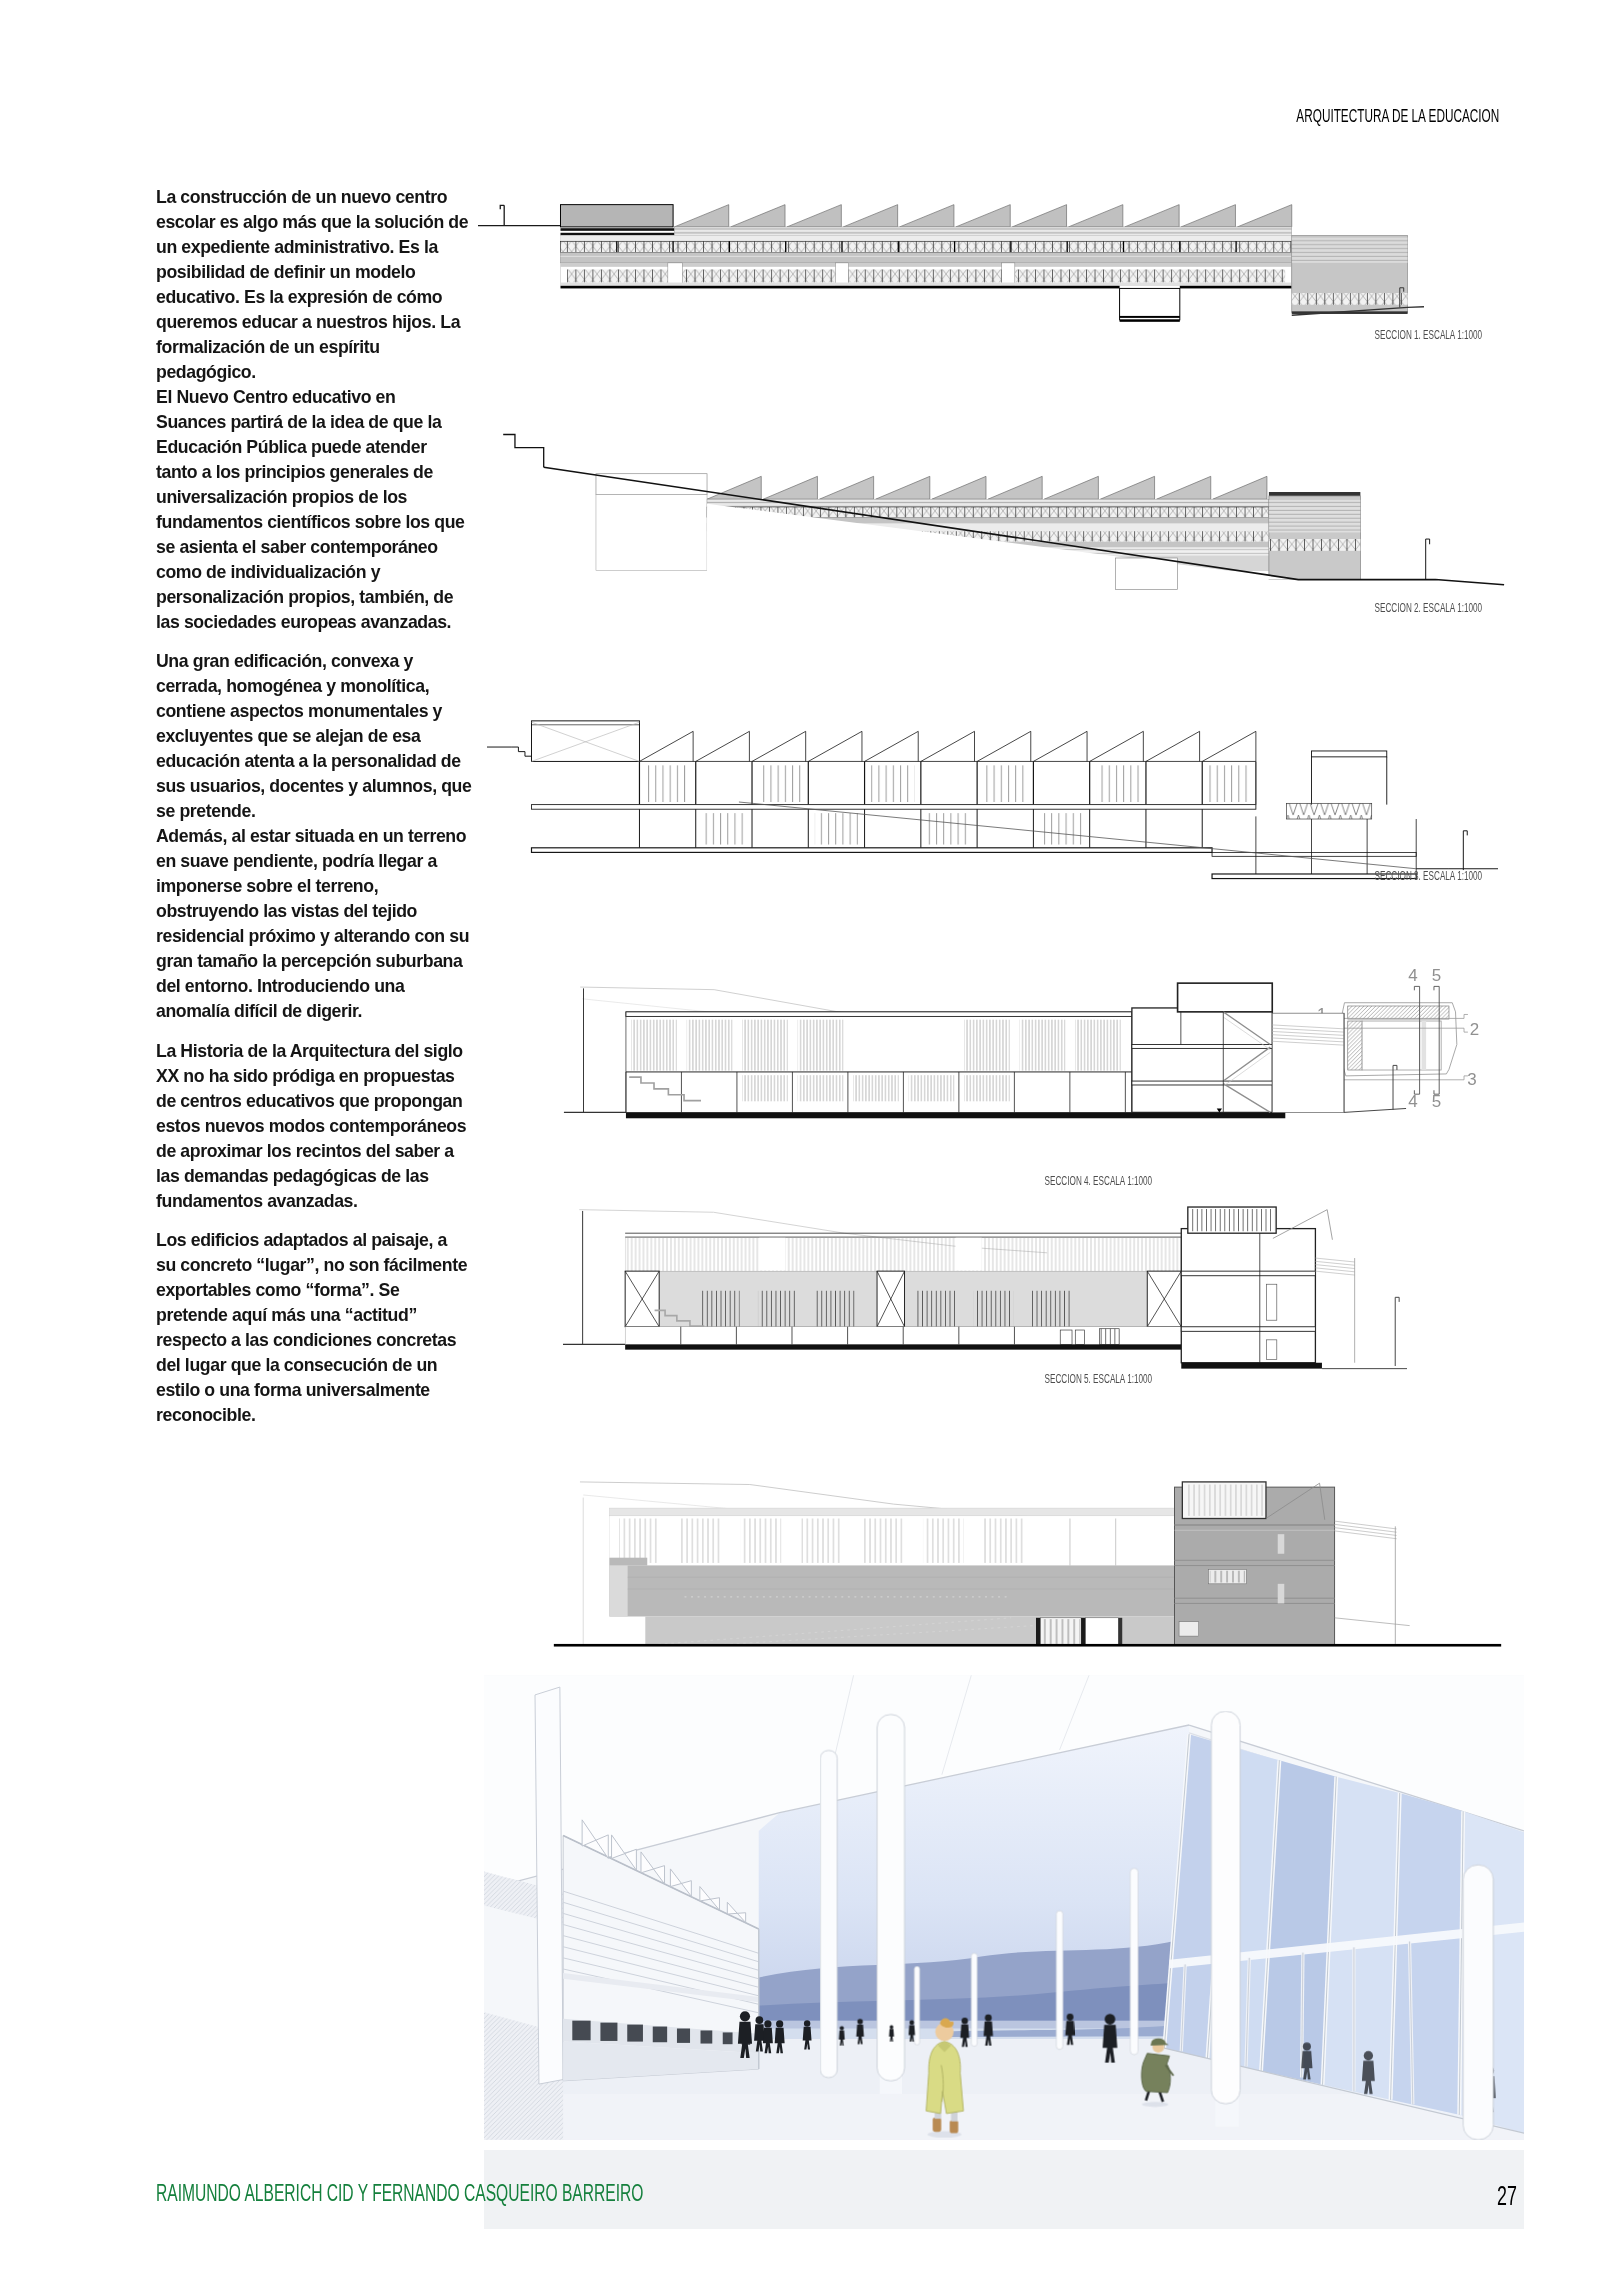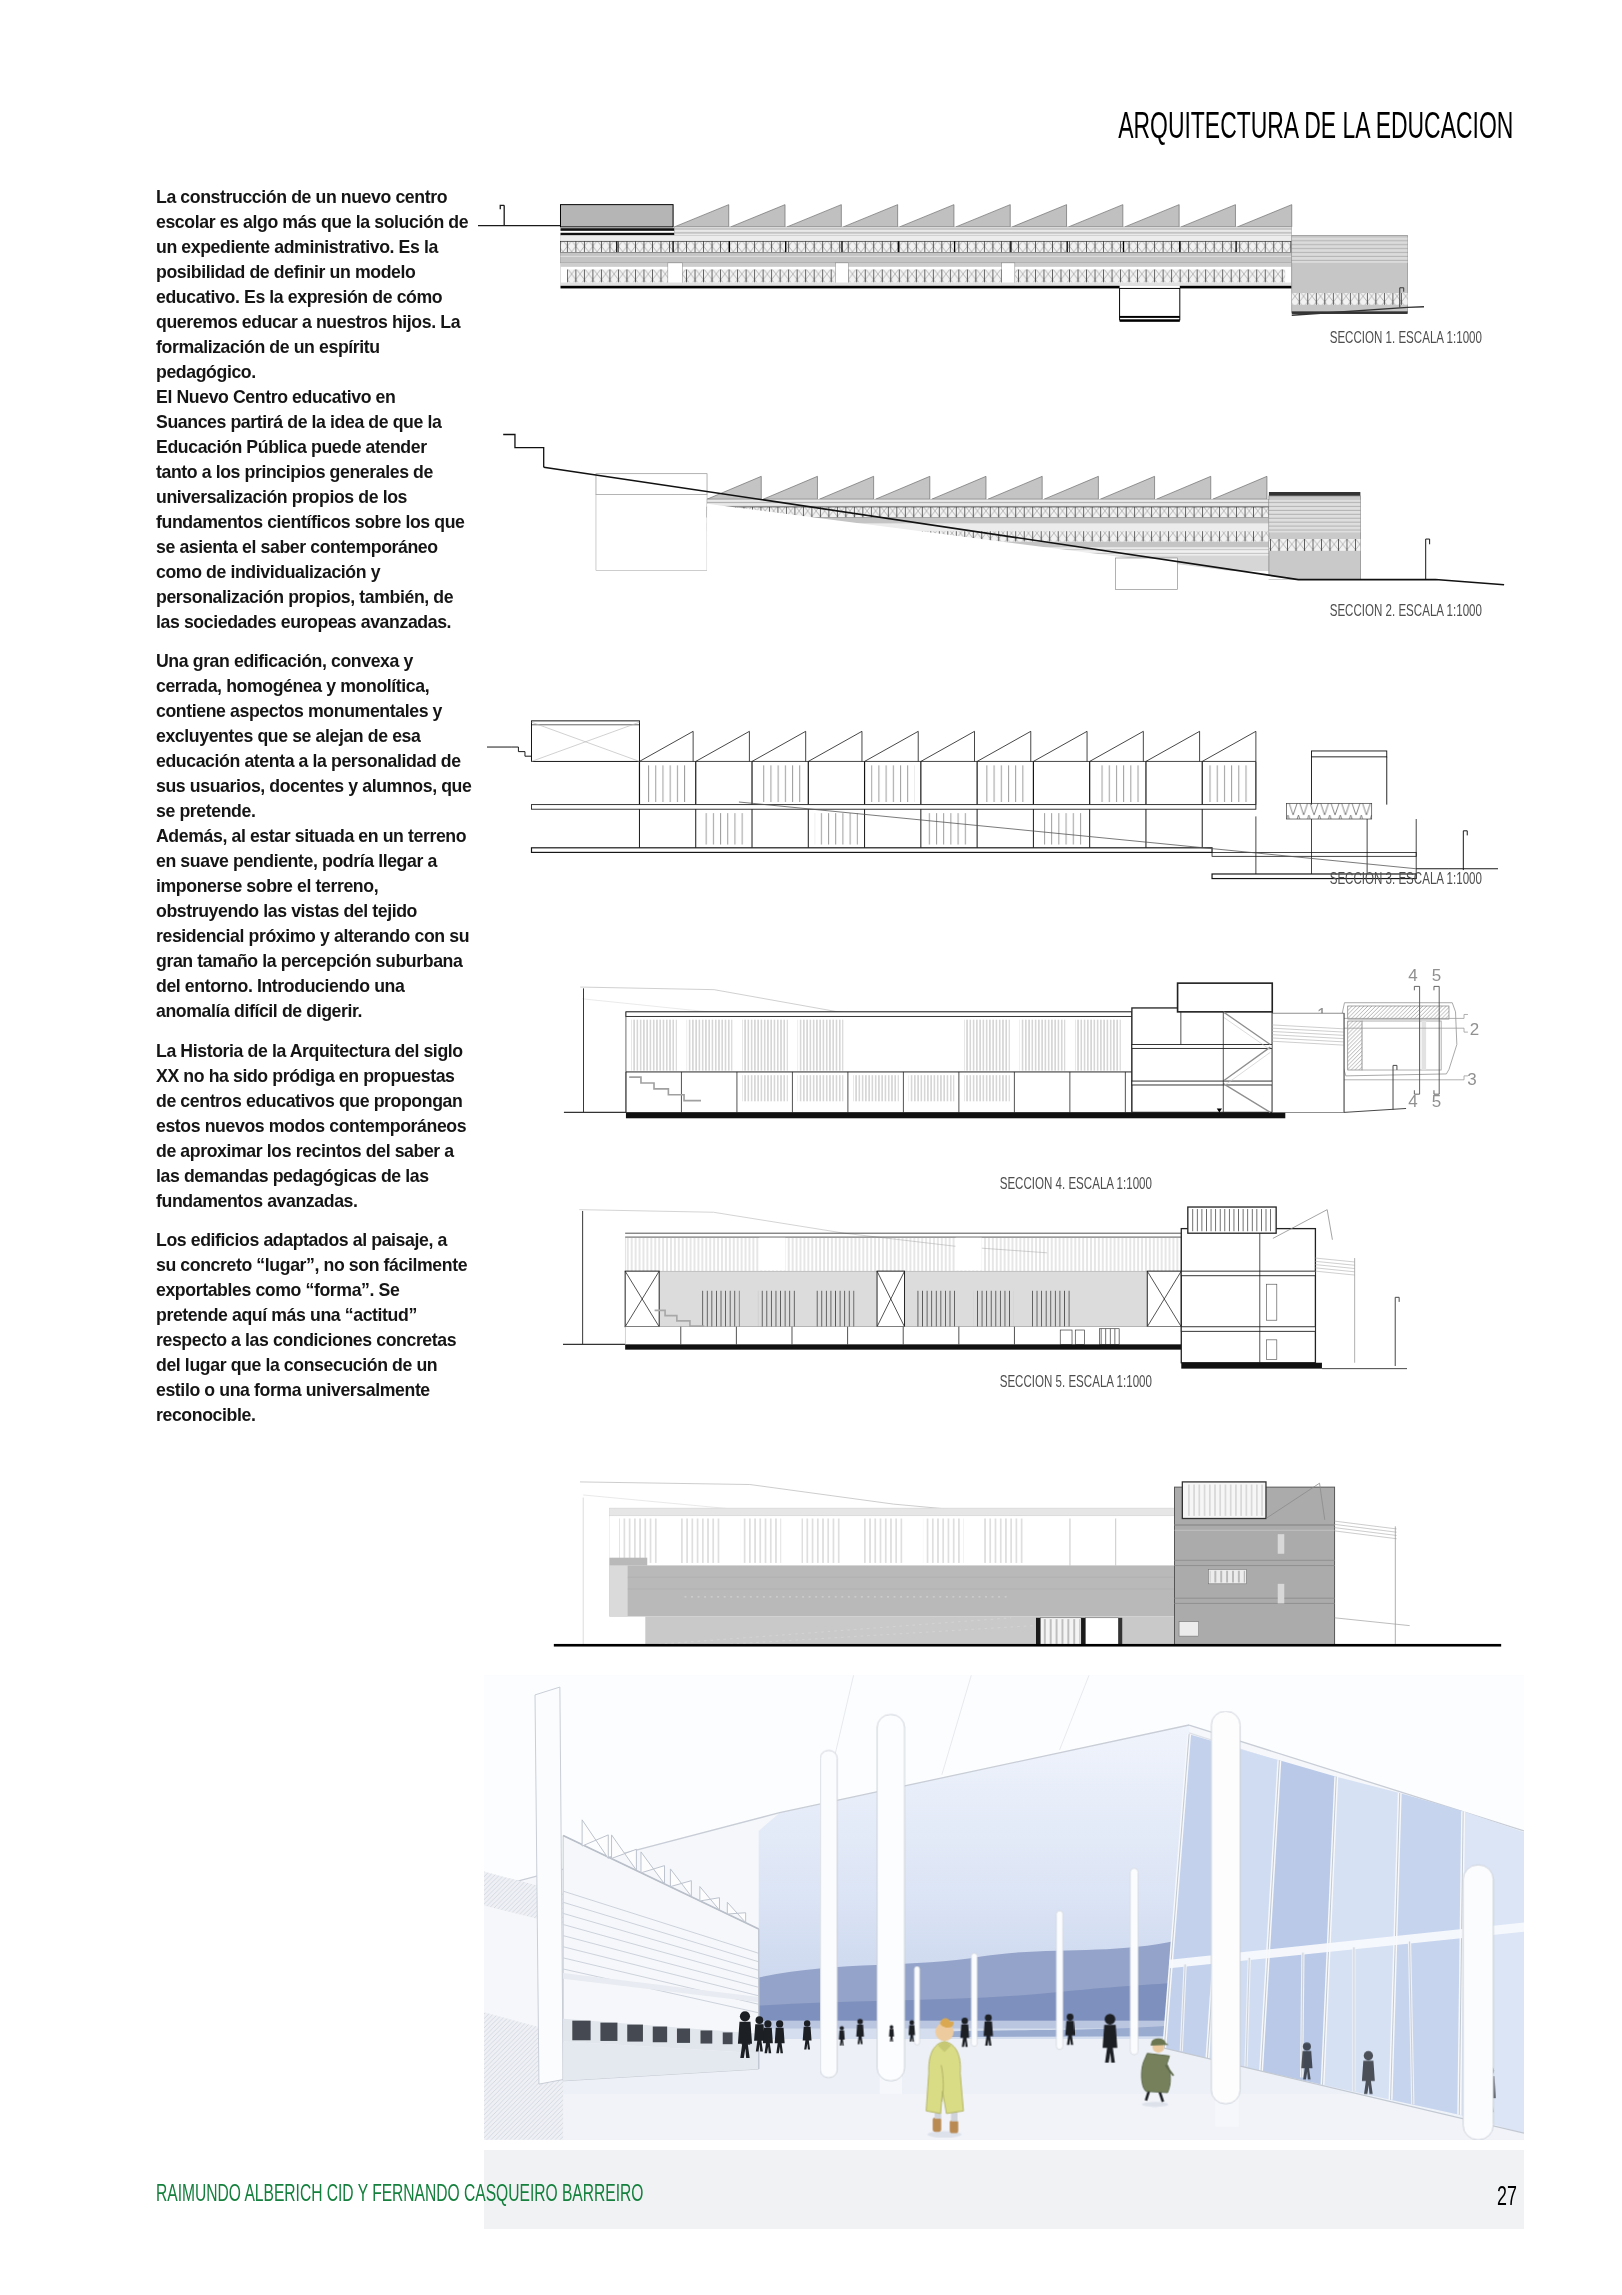--- a/index.html
+++ b/index.html
@@ -1,25 +1,25 @@
 <!DOCTYPE html>
 <html style="font-size:10.5px"><head>
 <meta charset="utf-8">
 <style>
   html,body{margin:0;padding:0;background:#e8e8e8;}
   .page{position:relative;width:1623px;height:2295px;background:#ffffff;
         font-family:"Liberation Sans",sans-serif;overflow:hidden;}
   .abs{position:absolute;}
-  .hdr{top:105px;right:110px;font-size:37px;color:#000;text-align:right;}
+  .hdr{top:105px;right:124px;font-size:19px;color:#000;text-align:right;}
   .cond{display:inline-block;transform:scaleX(0.62);transform-origin:right center;white-space:nowrap;}
   .condL{display:inline-block;transform:scaleX(0.65);transform-origin:left center;white-space:nowrap;}
   .txtcol{left:156px;top:185px;width:340px;color:#151515;font-size:17.7px;
           line-height:25px;letter-spacing:-0.4px;}
   .txtcol p{margin:0 0 14.4px 0;white-space:pre-line;font-weight:bold;}
-  .seclabel{color:#4d4d4d;font-size:17px;text-align:right;}
+  .seclabel{color:#4d4d4d;font-size:12px;text-align:right;}
   .seclabel span{display:inline-block;transform:scaleX(0.68);transform-origin:right center;white-space:nowrap;}
   .footband{left:484px;top:2150px;width:1040px;height:79px;background:#f0f2f4;}
   .authors{left:156px;top:2179px;font-size:24px;color:#15803d;}
   .pagenum{left:1497px;top:2180px;font-size:27.5px;color:#000;}
   svg{display:block;}
 </style>
 </head>
 <body>
 
 <div class="page">

